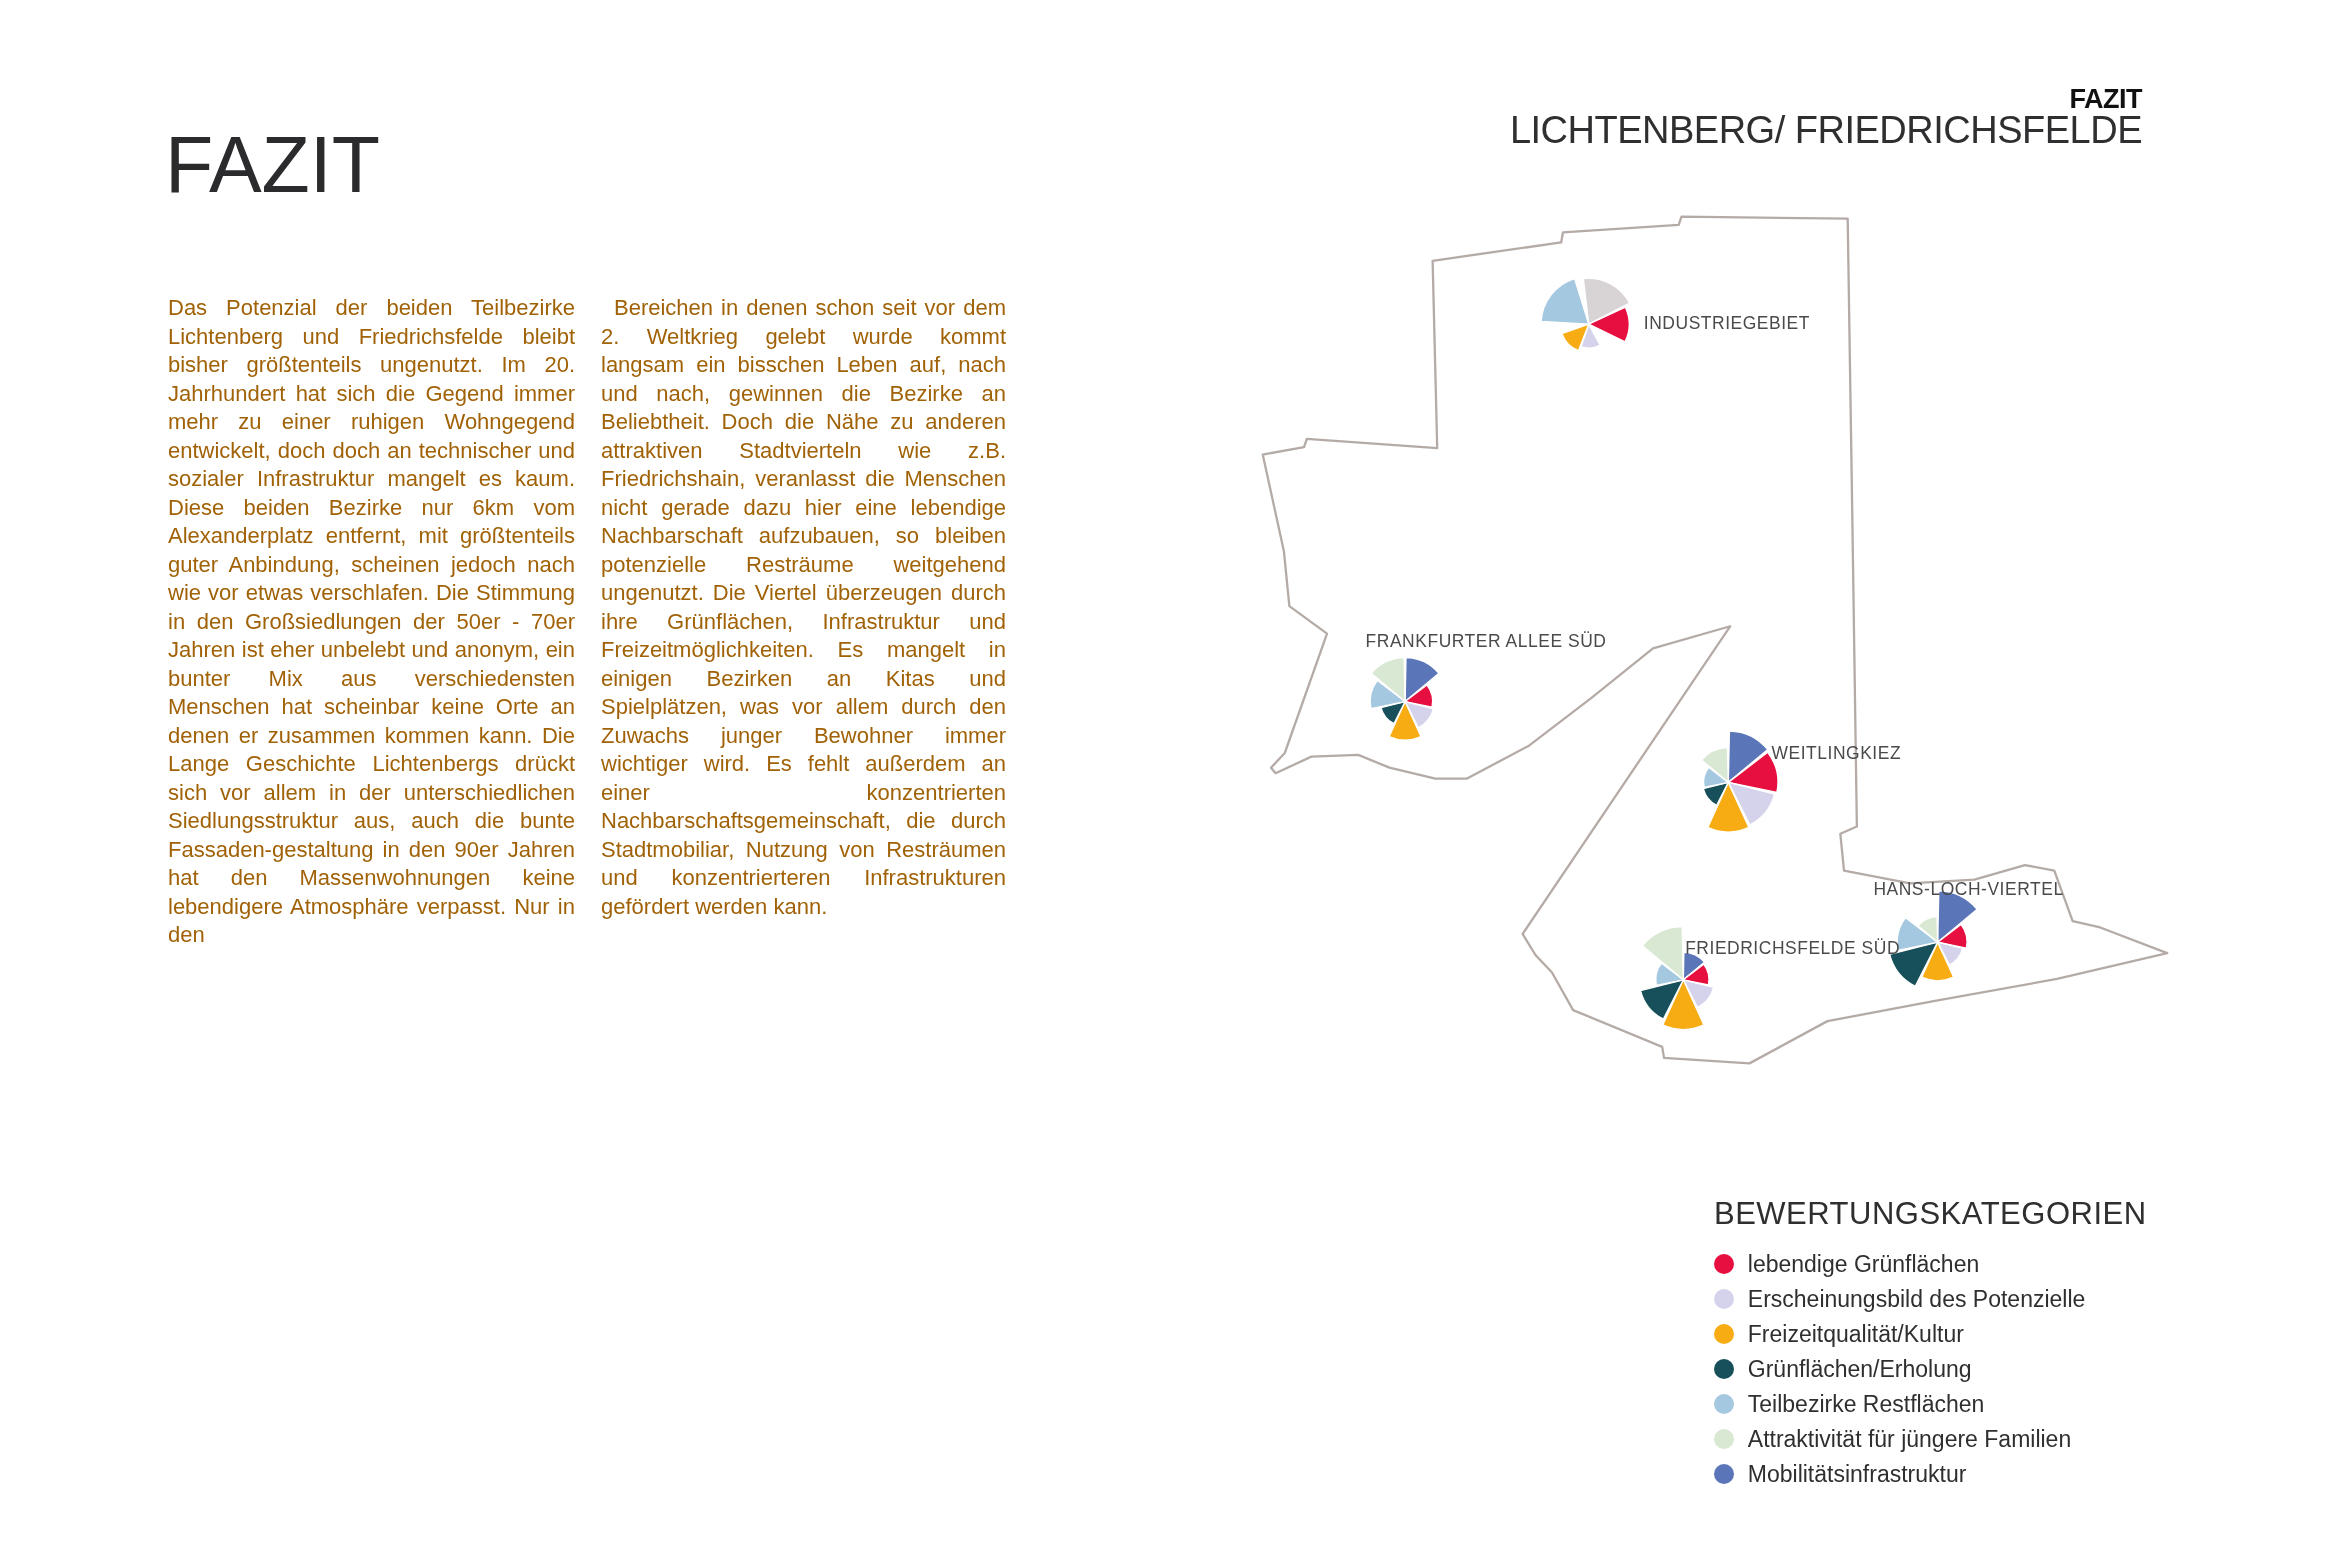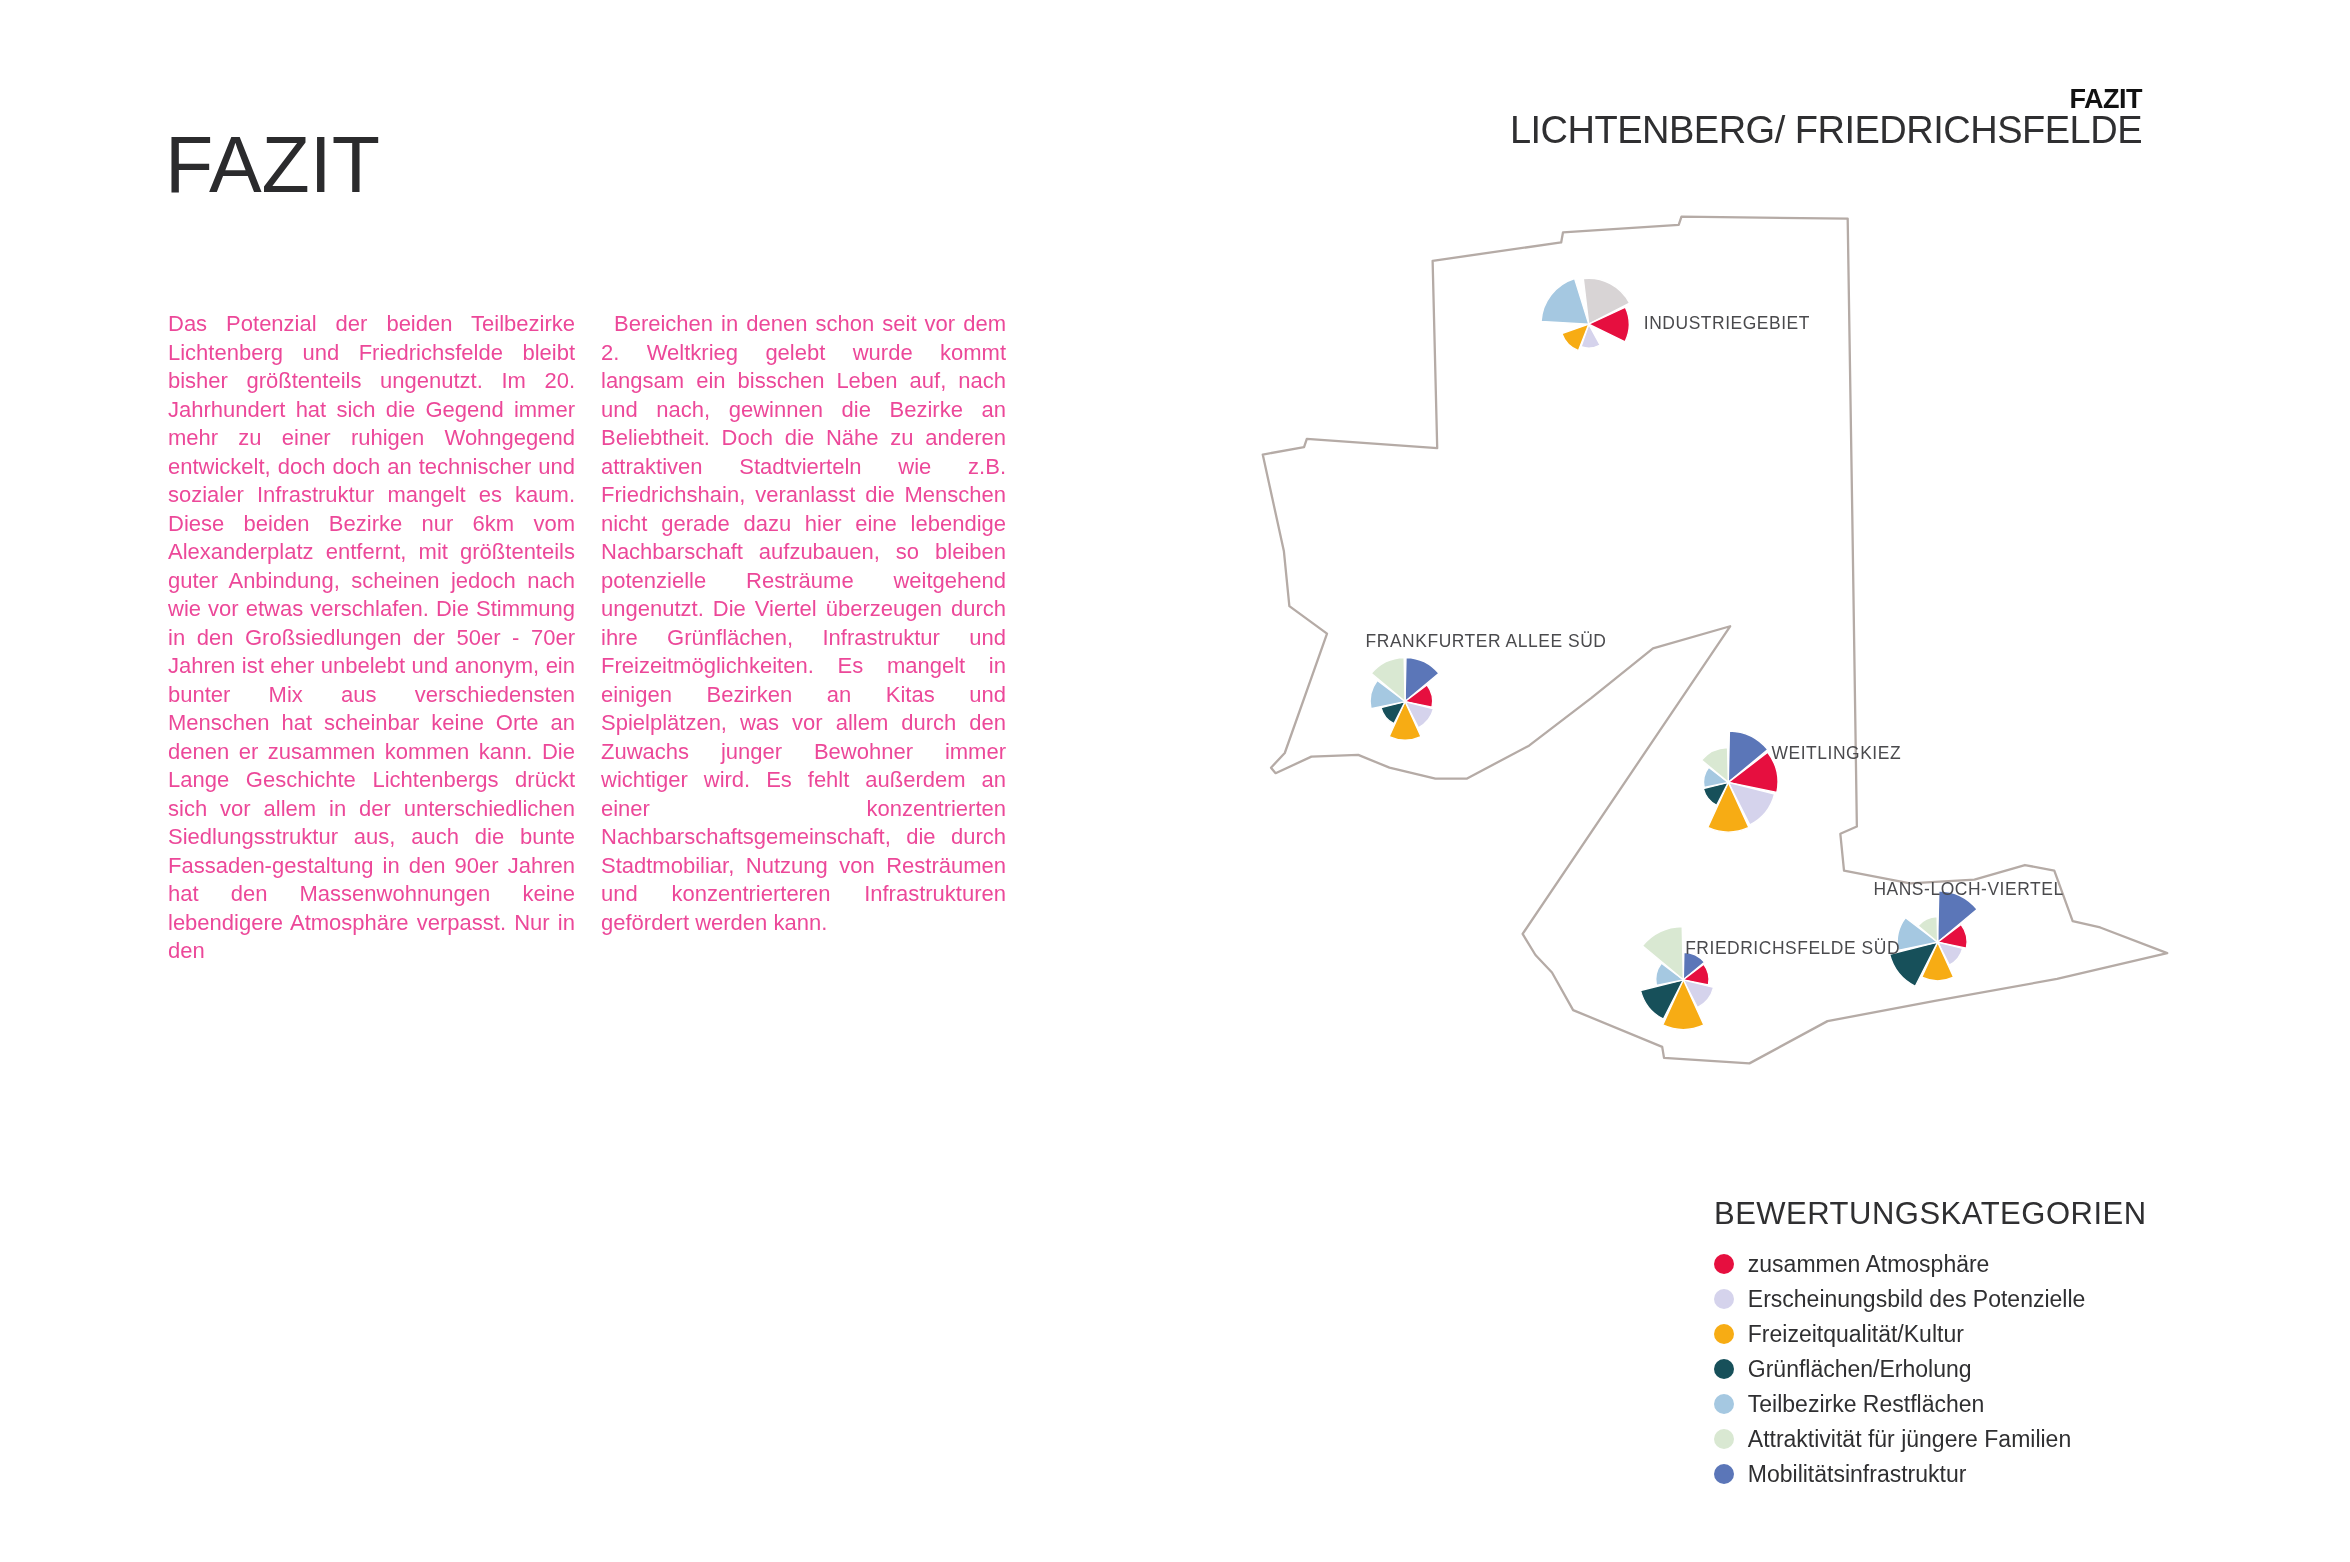--- a/index.html
+++ b/index.html
@@ -7,22 +7,22 @@
         font-family:"Liberation Sans", sans-serif;color:#3e3e40;}
 
   .page-title{position:absolute;left:165px;top:72px;font-size:79px;line-height:1;
               font-weight:400;letter-spacing:0px;color:#2b2b2d;}
 
   .corner-head{position:absolute;right:209px;top:84px;text-align:right;}
   .corner-head .kicker{font-weight:700;font-size:27px;letter-spacing:-0.5px;color:#111;
                        margin-bottom:-6.4px;position:relative;z-index:2;}
   .corner-head .section{font-weight:400;font-size:38px;letter-spacing:-0.5px;color:#2f2f31;}
 
-  .col{position:absolute;top:310px;font-size:22px;line-height:28.5px;text-align:justify;
-       color:#ec4899;}
+  .col{position:absolute;top:294px;font-size:22px;line-height:28.5px;text-align:justify;
+       color:#a16207;}
   .col.left{left:168px;width:407px;}
   .col.right{left:601px;width:405px;}
   .col.right p{text-indent:13px;}
   .col p{margin:0;}
 
   .map-svg{position:absolute;left:0;top:0;width:2351px;height:1562px;}
 
   .legend{position:absolute;left:1714px;top:1196px;}
   .legend-title{font-size:31px;letter-spacing:0.5px;color:#2f2f31;margin:0 0 14.7px 0;
                 font-weight:400;}
@@ -112,21 +112,21 @@
         <text x="2040" y="975" fill="#4a4a4d" font-size="19" letter-spacing="0.6" font-family="&quot;Liberation Sans&quot;, sans-serif">HANS-LOCH-VIERTEL</text>
         <text x="1835" y="1039" fill="#4a4a4d" font-size="19" letter-spacing="0.6" font-family="&quot;Liberation Sans&quot;, sans-serif">FRIEDRICHSFELDE SÜD</text>
       </g>
   </svg>
 
   <div class="legend">
     <p class="legend-title">BEWERTUNGSKATEGORIEN</p>
     <div id="legend-rows">
   <div class="legend-row">
     <span class="legend-dot" style="background: rgb(230, 15, 63);"></span>
-    <span class="legend-label">zusammen Atmosphäre</span>
+    <span class="legend-label">lebendige Grünflächen</span>
   </div>
 
   <div class="legend-row">
     <span class="legend-dot" style="background: rgb(213, 211, 236);"></span>
     <span class="legend-label">Erscheinungsbild des Potenzielle</span>
   </div>
 
   <div class="legend-row">
     <span class="legend-dot" style="background: rgb(247, 172, 20);"></span>
     <span class="legend-label">Freizeitqualität/Kultur</span>

